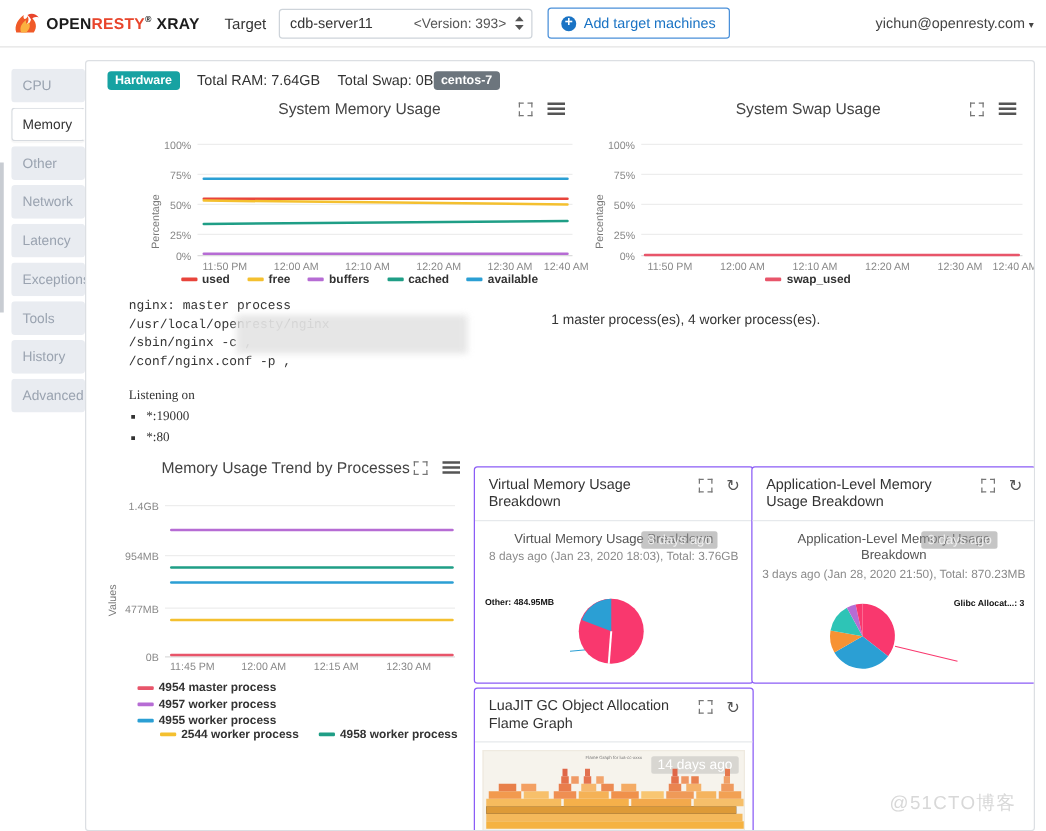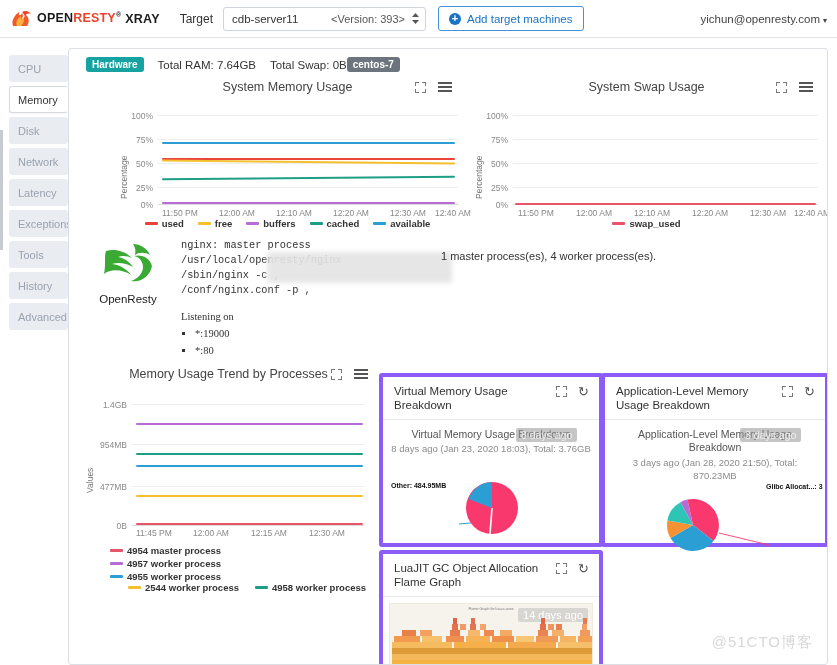--- a/index.html
+++ b/index.html
@@ -189,21 +189,21 @@
   .listen ul { margin: 2px 0 0 0; padding-left: 14px; list-style: square; }
   .listen li { margin-top: 2px; font-size: 10.5px; }
   .proc-count {
     position: absolute; left: 372px; top: 22px;
     font-size: 11px; color: #333;
   }
 
   
   .panel {
     position: absolute; background: #fff;
-    border: 4px solid #8b5cf6; border-radius: 3px;
+    border: 1px solid #8b5cf6; border-radius: 3px;
   }
   .panel-head {
     padding: 7px 10px 6px 11px;
     border-bottom: 1px solid #e6e9ec;
     position: relative;
     min-height: 30px;
   }
   .panel-head .ptitle {
     font-size: 11.5px; color: #333; width: 165px; line-height: 1.25;
   }
@@ -275,21 +275,21 @@
 
 <div class="side-rail"></div>
 <div class="sidebar">
   <div class="side-item">
       <span>CPU</span>
     </div>
   <div class="side-item active">
       <span>Memory</span>
     </div>
   <div class="side-item">
-      <span>Disk</span>
+      <span>Other</span>
     </div>
   <div class="side-item">
       <span>Network</span>
     </div>
   <div class="side-item">
       <span>Latency</span>
     </div>
   <div class="side-item">
       <span>Exceptions</span>
     </div>
@@ -422,28 +422,20 @@
       <div class="legend" style="margin-top:6px;">
         <span class="li">
             <span class="dash" style="background:#e8556a"></span>
             <span>swap_used</span>
           </span>
       </div>
     </div>
   </div>
 
   <div class="or-block">
-    <div class="or-logo">
-      <svg width="56" height="50" viewBox="0 0 56 50">
-        <path d="M6 13 C16 10 26 14 32 20 C28 18 22 17 18 19 C24 20 30 24 33 29 C26 25 18 24 12 26 C20 27 27 31 31 37 C22 31 10 31 4 36 C6 26 4 18 6 13 Z" fill="#3aaa35"></path>
-        <path d="M33 6 C40 6 47 10 50 17 C45 14 39 14 35 17 C36 12 35 9 33 6 Z" fill="#3aaa35"></path>
-        <path d="M34 18 C42 16 50 20 52 28 C50 38 41 45 31 43 C38 41 43 35 43 29 C43 23 39 19 34 18 Z" fill="#3aaa35"></path>
-      </svg>
-      <div class="caption">OpenResty</div>
-    </div>
 
     <div class="or-cmd">
       <div>nginx: master process /usr/local/openresty/nginx</div>
       <div>/sbin/nginx -c ,</div>
       <div>/conf/nginx.conf -p ,</div>
       <div class="blurbox" style="left:86px; top:14px; width:185px; height:31px;"></div>
 
       <div class="listen">
         <div>Listening on</div>
         <ul>

